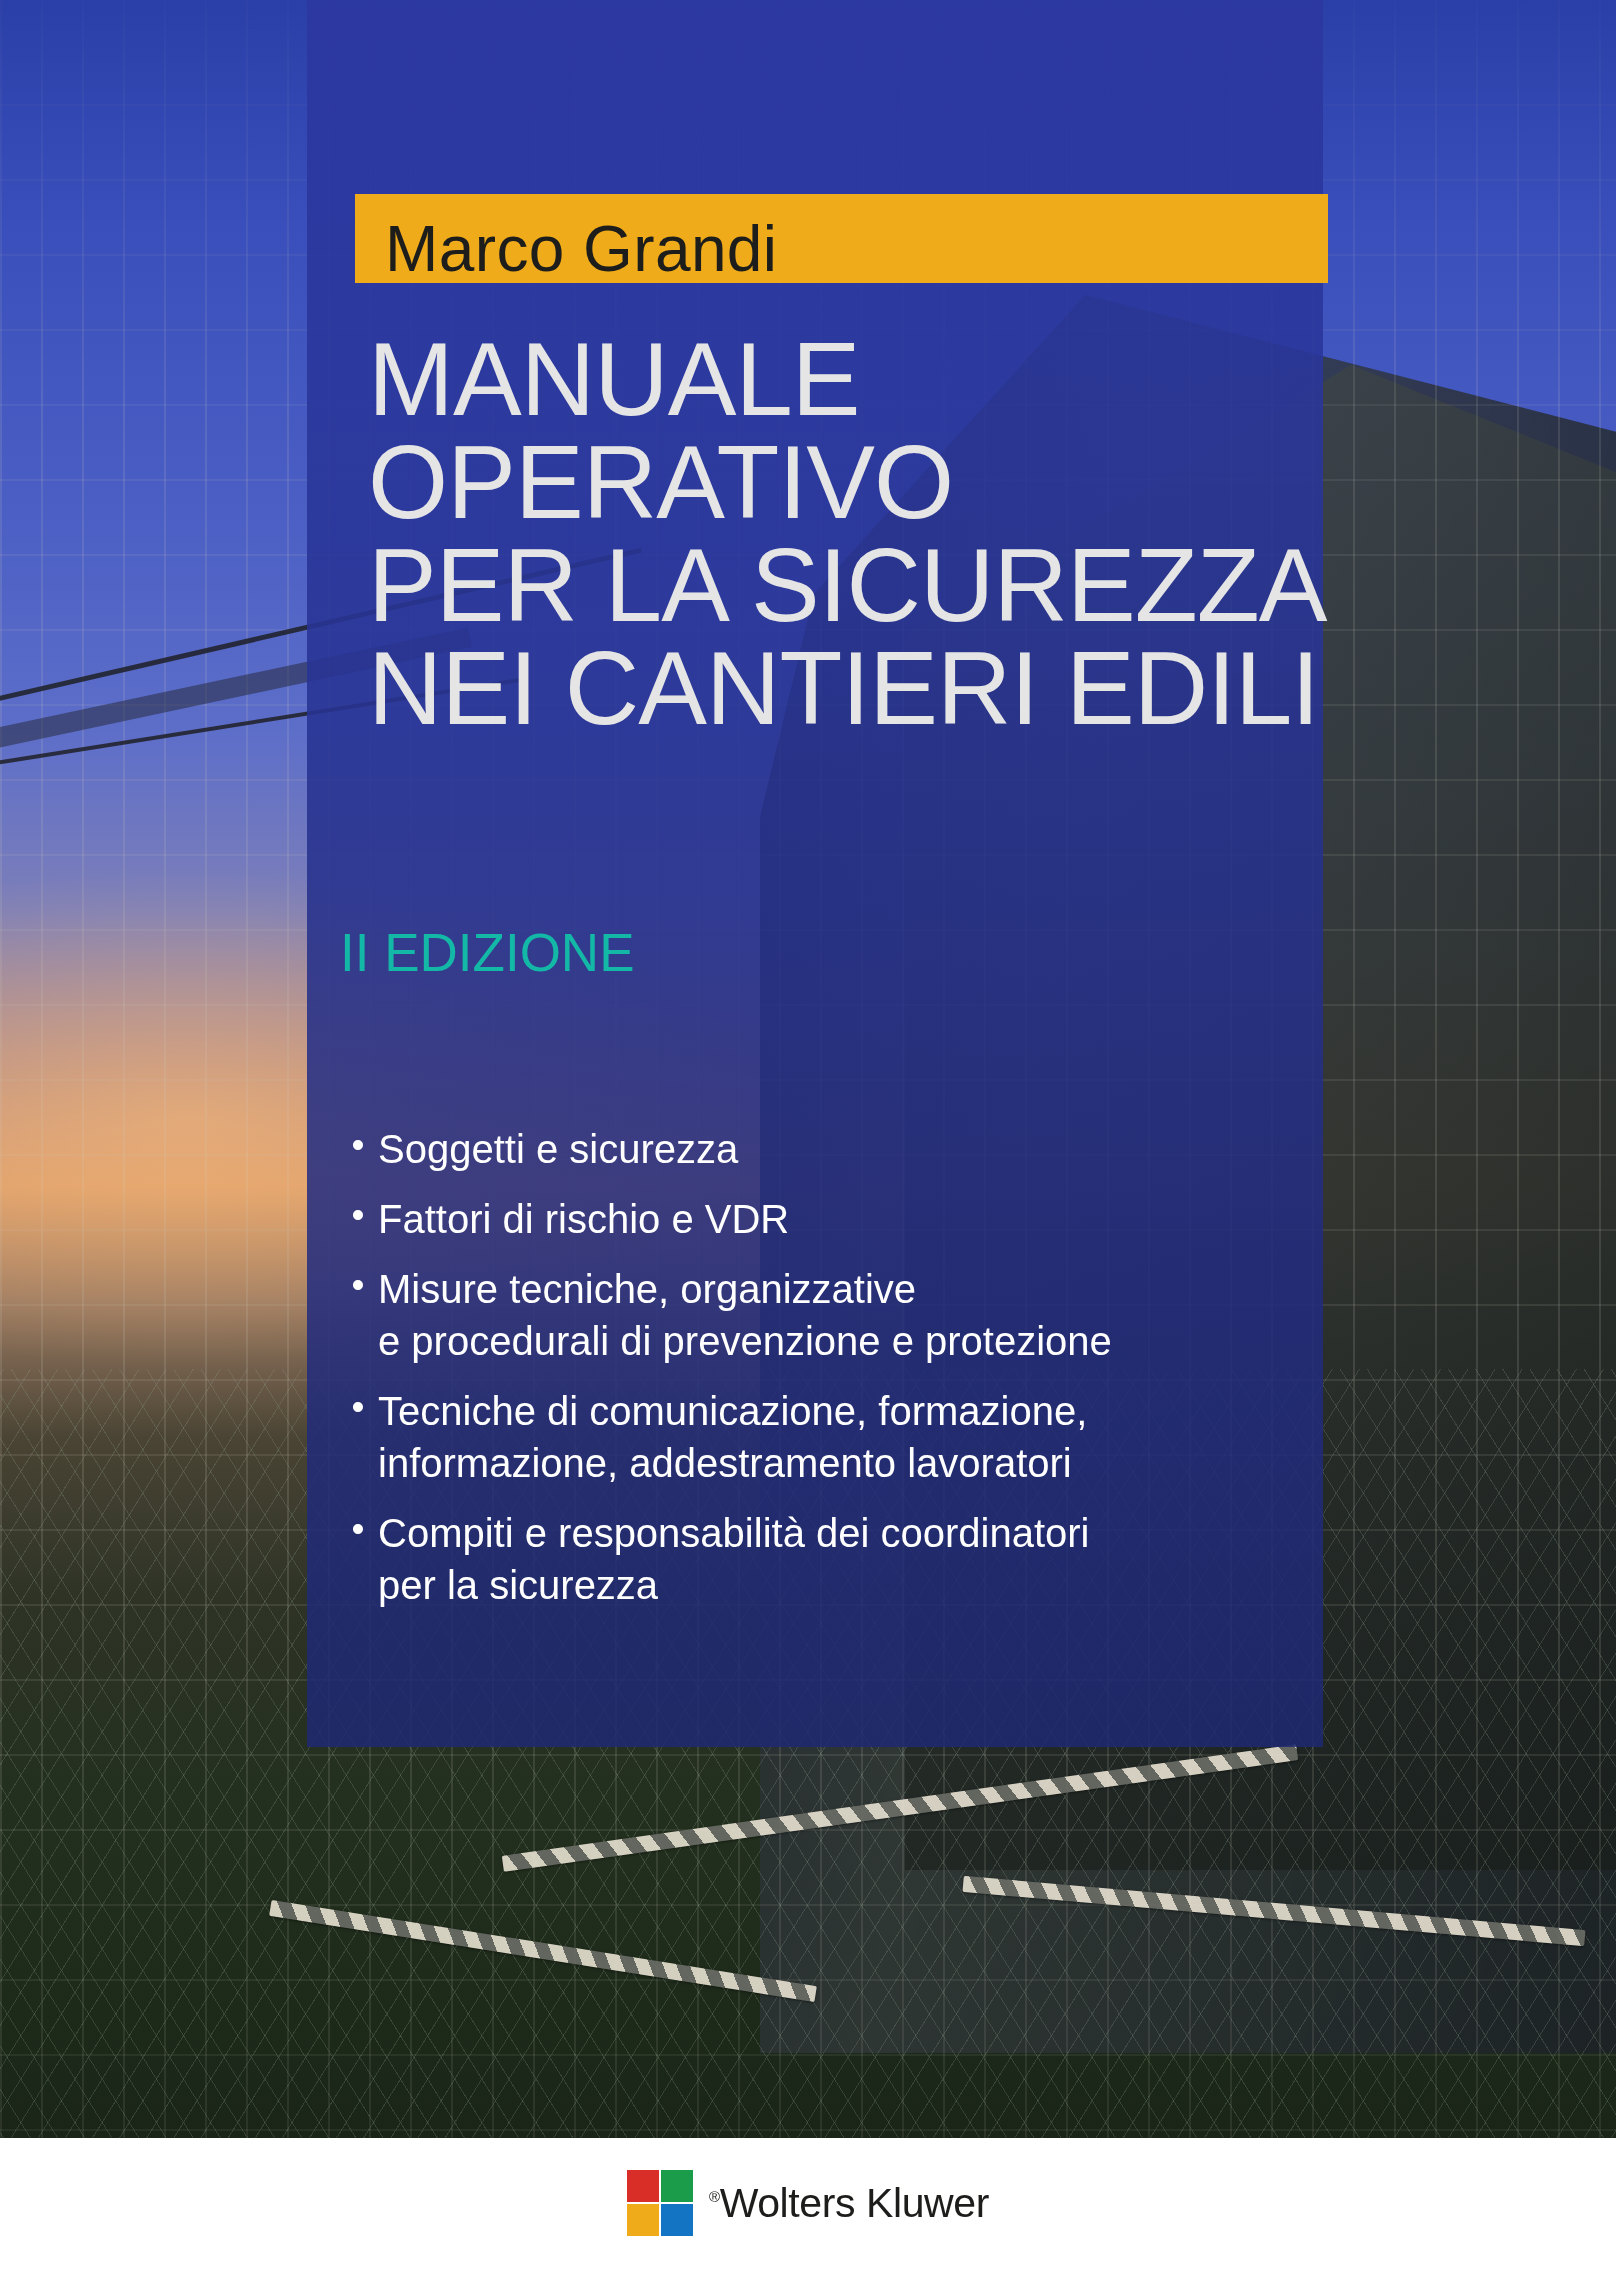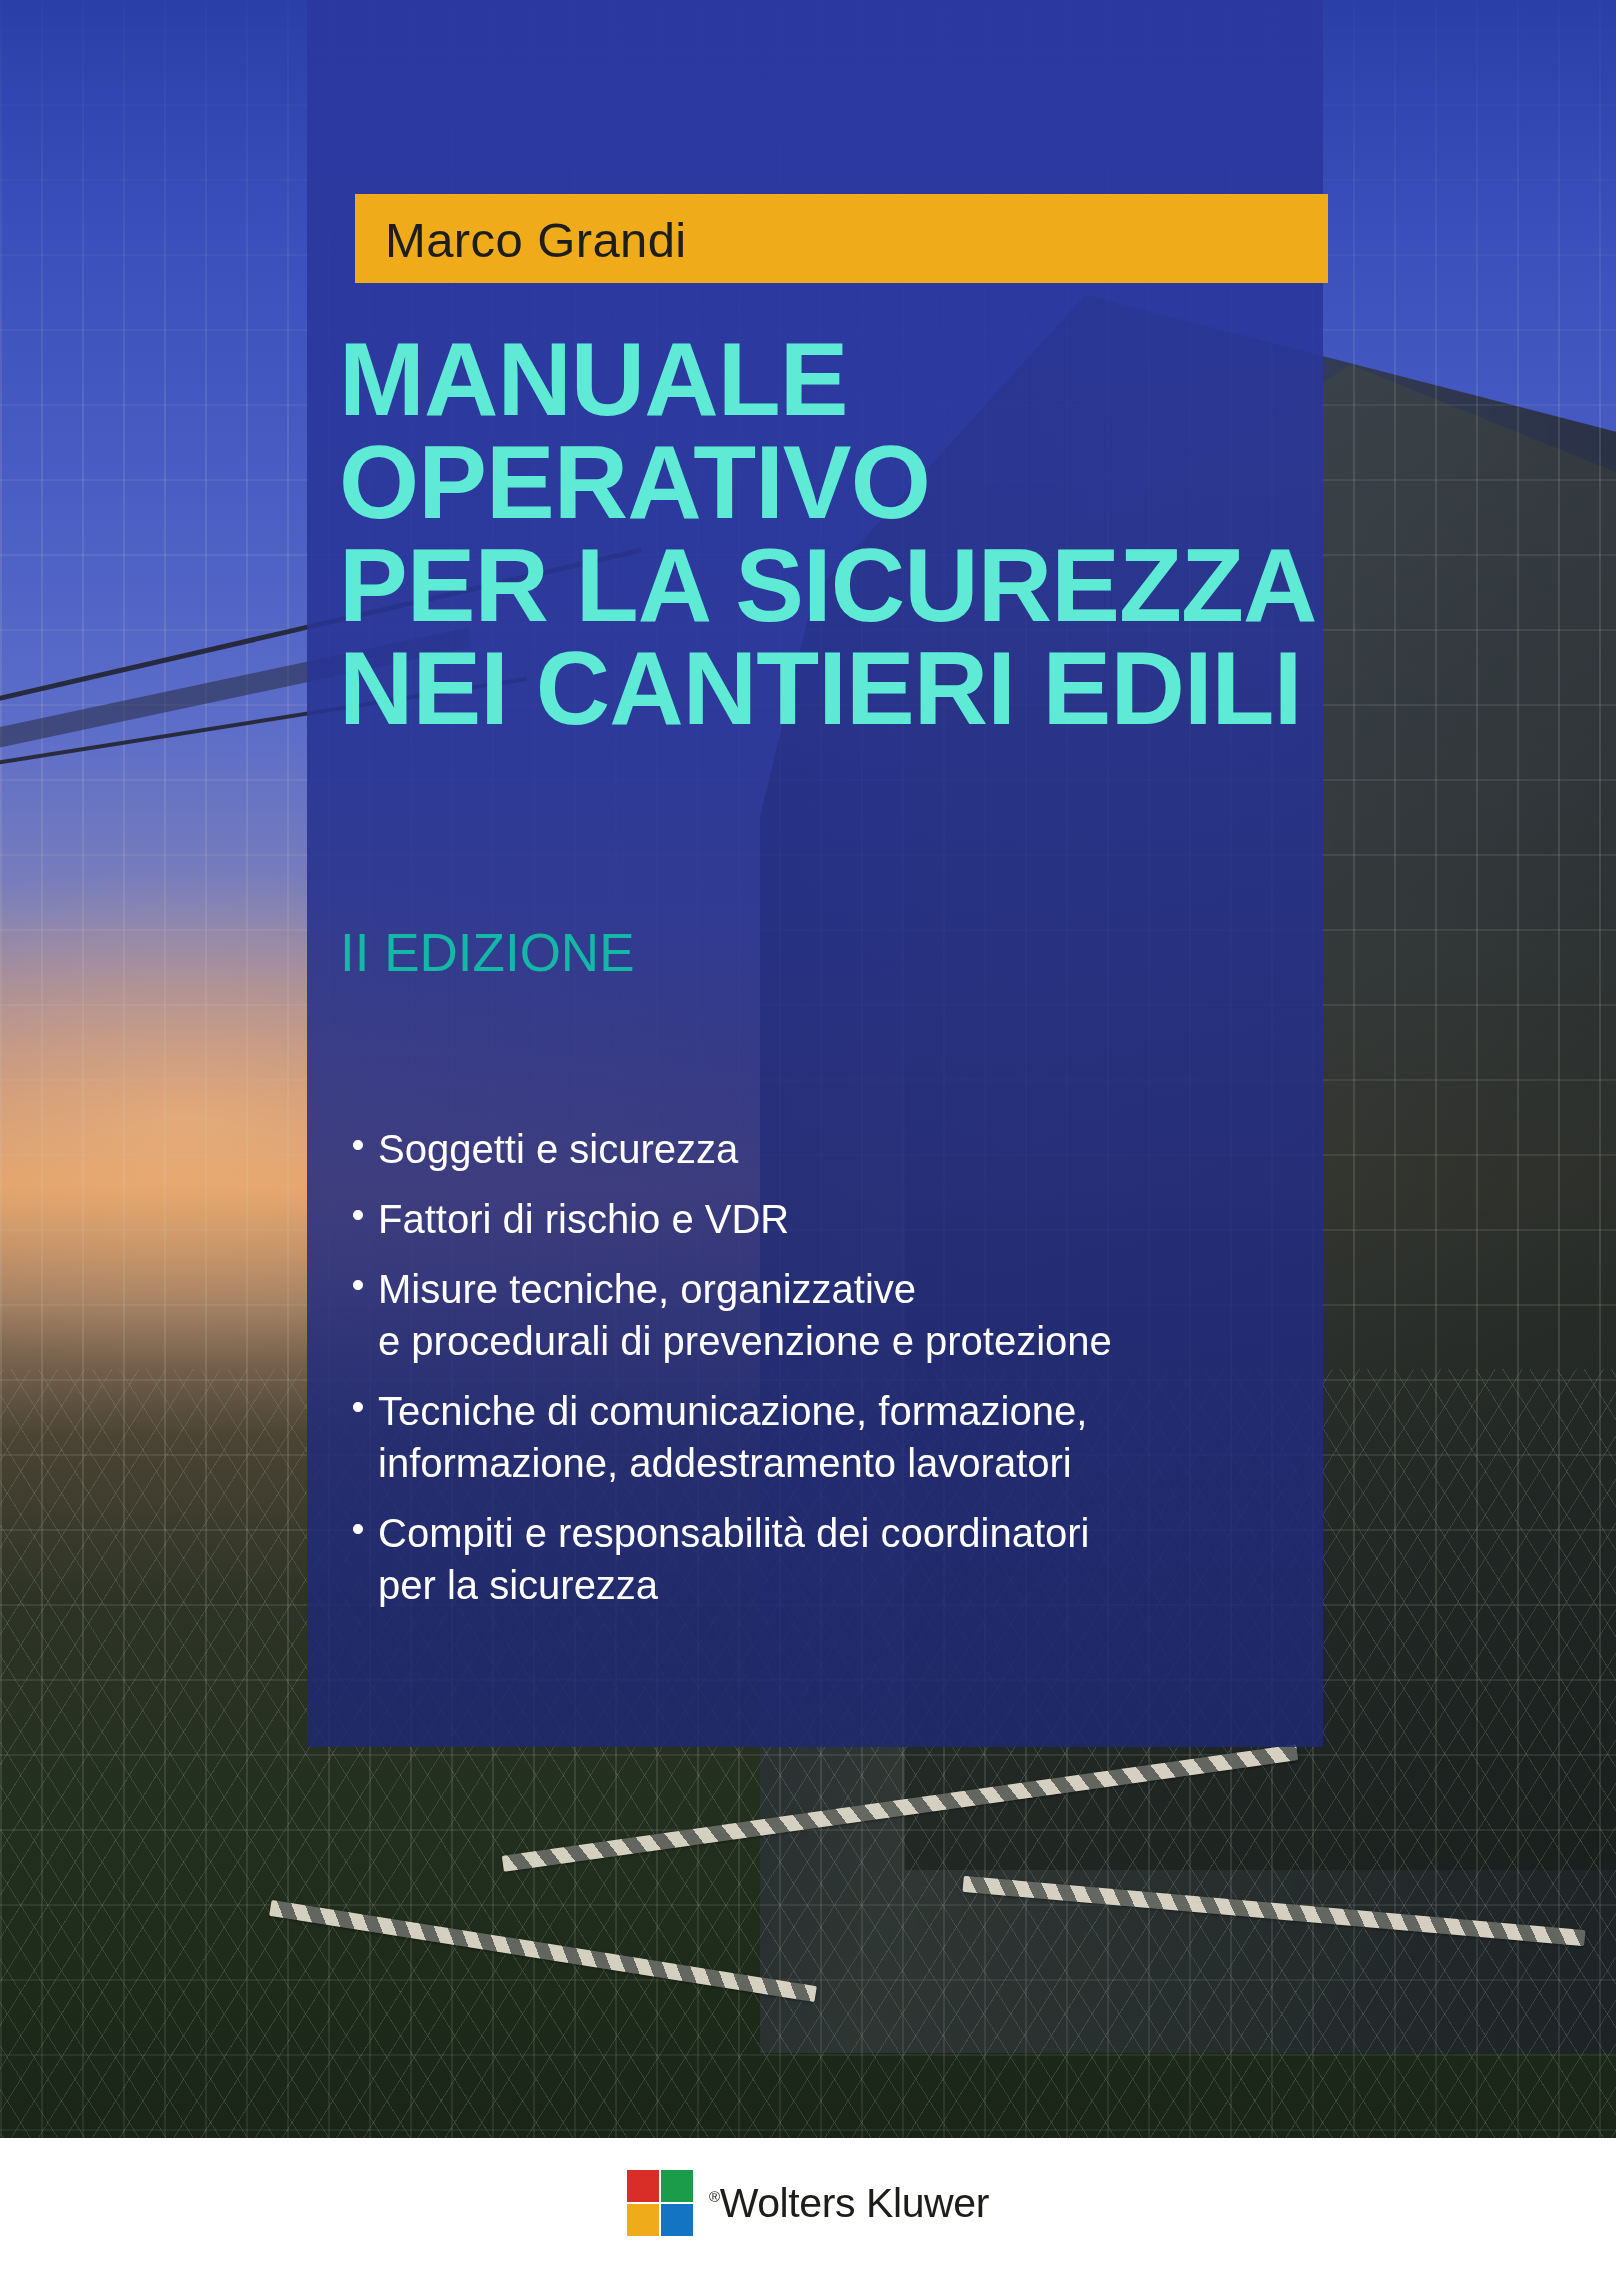--- a/index.html
+++ b/index.html
@@ -140,32 +140,32 @@
     left: 355px;
     top: 194px;
     width: 973px;
     height: 89px;
     background: #f0ab1b;
   }
   .author-name {
     position: absolute;
     left: 385px;
     top: 212px;
-    font-size: 49px;
+    font-size: 64px;
     color: #1d1d1b;
     letter-spacing: 0.4px;
   }
 
   .title {
     position: absolute;
-    left: 339px;
+    left: 368px;
     top: 328px;
     width: 998px;
-    color: #5eead4;
-    font-weight: bold;
+    color: #e5e5e5;
+    font-weight: normal;
     font-size: 103px;
     line-height: 1.0;
     letter-spacing: -0.9px;
     text-transform: uppercase;
   }
   .title .line { display: block; white-space: nowrap; }
 
   .edition {
     position: absolute;
     left: 340px;

